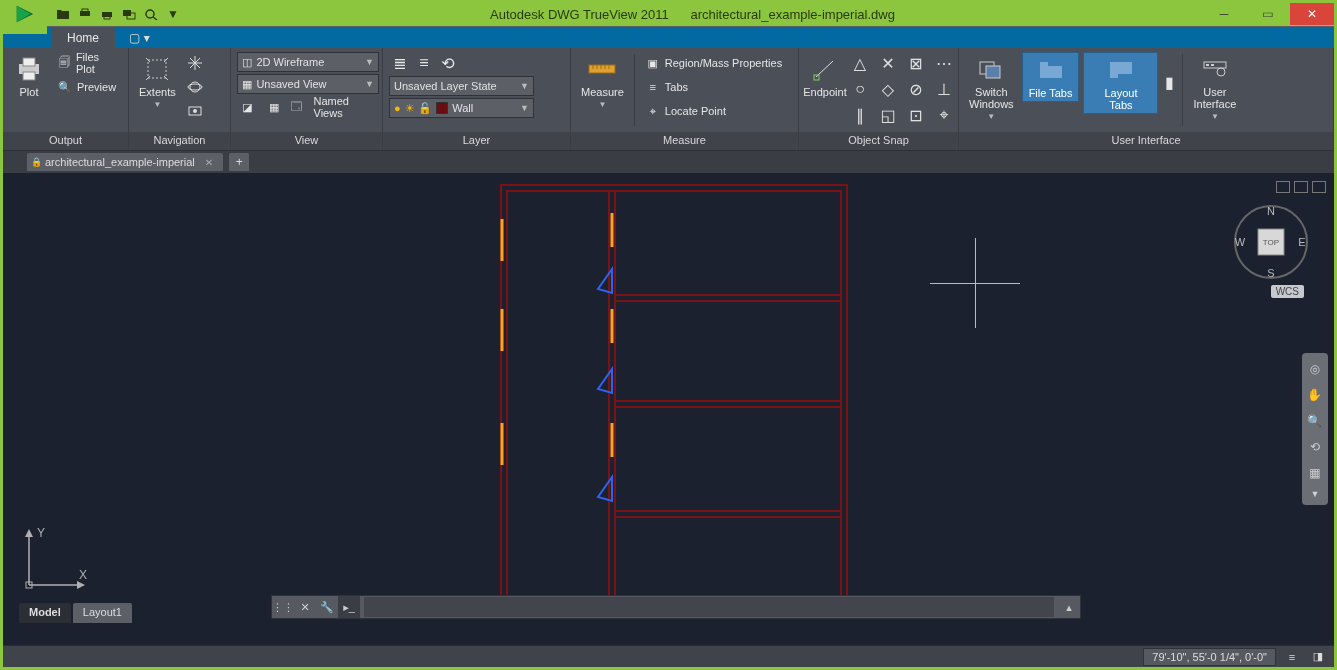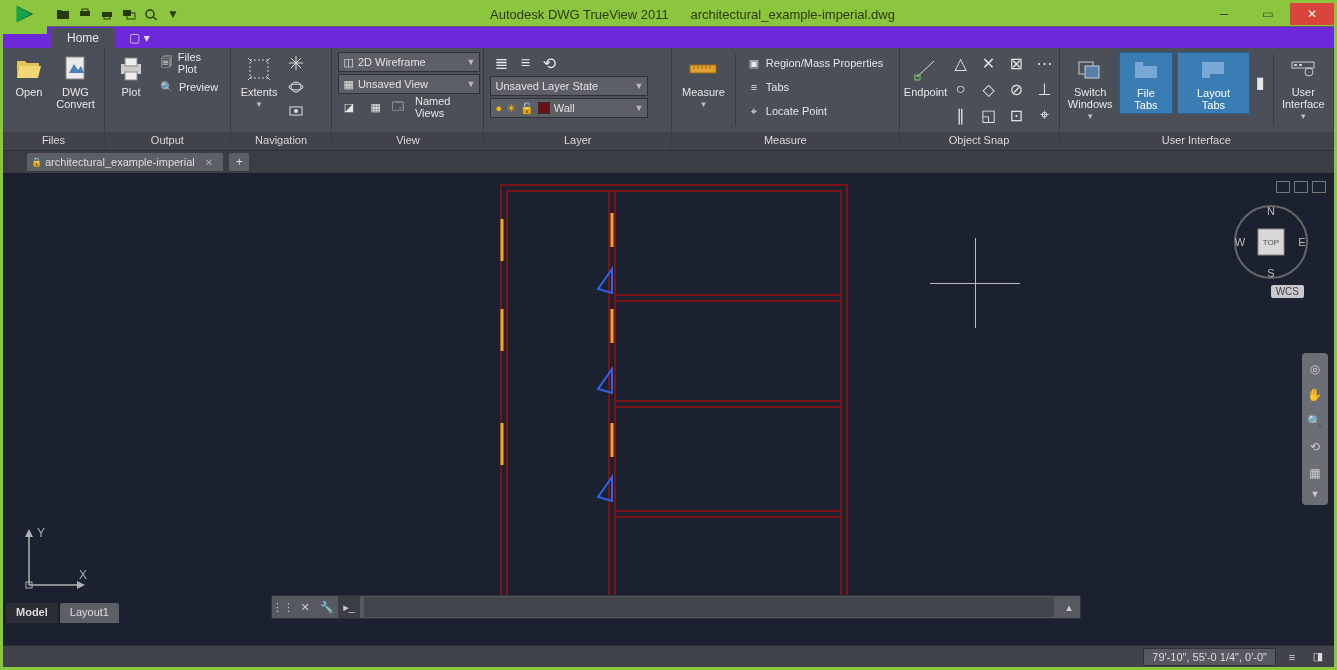--- a/index.html
+++ b/index.html
@@ -12,42 +12,42 @@
 .title-bar .app-btn { width: 44px; height: 40px; background: #8cc63f; position: relative; z-index: 10; display: flex; align-items: center; justify-content: center; }
 .title-bar .app-btn svg { width: 22px; height: 22px; }
 .qat { display: flex; gap: 2px; padding-left: 6px; align-items: center; }
 .qat .qat-btn { width: 20px; height: 18px; display: flex; align-items: center; justify-content: center; color: #2a3a0f; }
 .title-center { flex: 1; text-align: center; color: #2a3a0f; font-size: 13px; }
 .title-center .doc { margin-left: 18px; margin-top: 14px; }
 .win-controls { display: flex; }
 .win-controls .wc { width: 44px; height: 22px; display: flex; align-items: center; justify-content: center; font-size: 12px; color: #333; }
 .win-controls .wc.close { background: #d9453a; color: #fff; }
 
-.tabs-row { height: 22px; background: #6d28d9; display: flex; align-items: flex-end; padding-left: 48px; gap: 4px; border-top: 1px solid #5a5e66; }
+.tabs-row { height: 22px; background: #0369a1; display: flex; align-items: flex-end; padding-left: 48px; gap: 4px; border-top: 1px solid #5a5e66; }
 .tab-home { background: #4b4f57; color: #e8e8e8; padding: 3px 16px 3px 16px; font-size: 12px; border-radius: 2px 2px 0 0; }
 .tab-ext { color: #ddd; padding: 3px 10px; font-size: 12px; }
 
 
 .ribbon { background: #4b4f57; height: 103px; display: flex; border-bottom: 1px solid #2d3036; }
 .panel { border-right: 1px solid #3a3d44; display: flex; flex-direction: column; }
 .panel-body { flex: 1; display: flex; padding: 4px 6px; align-items: flex-start; gap: 4px; }
 .panel-title { text-align: center; font-size: 11px; color: #d9d9d9; padding-bottom: 4px; background: #40434a; height: 18px; line-height: 16px; }
 
 .big-btn { display: flex; flex-direction: column; align-items: center; gap: 2px; padding: 2px 4px; min-width: 40px; }
 .big-btn .icon { width: 30px; height: 30px; display: flex; align-items: center; justify-content: center; }
 .big-btn .lbl { font-size: 11px; color: #e6e6e6; text-align: center; line-height: 12px; white-space: pre-line; }
 
 .small-row { display: flex; align-items: center; gap: 4px; font-size: 11px; color: #e6e6e6; height: 22px; padding: 0 4px; }
 .small-row .icon { width: 16px; height: 16px; display: flex; align-items: center; justify-content: center; }
 .mini-btn { width: 22px; height: 22px; display: flex; align-items: center; justify-content: center; color: #e6e6e6; }
 
 .combo { background: #5c5f66; border: 1px solid #2f3238; height: 20px; display: flex; align-items: center; padding: 0 4px; font-size: 11px; color: #e2e2e2; gap: 4px; position: relative; }
 .combo .arrow { margin-left: auto; color: #bbb; font-size: 9px; }
 .combo.wide1 { width: 142px; }
-.combo.wide2 { width: 158px; }
+.combo.wide2 { width: 145px; }
 
 .col-stack { display: flex; flex-direction: column; gap: 2px; }
 .mini-row { display: flex; gap: 2px; }
 
 .sep-v { width: 1px; background: #3a3d44; align-self: stretch; margin: 2px 2px; }
 
 .toggle-btn { width: 22px; height: 22px; display:flex; align-items:center; justify-content:center; color:#e0e0e0; }
 .toggle-row { display:flex; gap:6px; }
 
 .ui-toggle { background: #3a7db5; border: 1px solid #2b5f89; }
@@ -79,21 +79,21 @@
 .crosshair::after { width:1px; height:90px; top:-45px; left:0; }
 
 .drawing { position: absolute; left: 490px; top: 6px; z-index:3; }
 
 
 .cmd-bar { position: absolute; left: 268px; bottom: 26px; height: 24px; background: #56595f; display:flex; align-items:center; border:1px solid #2f3238; z-index:6; width: 810px; }
 .cmd-bar .btn { width:22px; height:22px; display:flex; align-items:center; justify-content:center; color:#ccc; font-size:11px; }
 .cmd-bar .input { flex:1; height:20px; background:#42454b; margin:0 4px; }
 
 
-.model-tabs { position:absolute; left:3px; bottom: 22px; height: 20px; display:flex; gap:2px; z-index:6; }
+.model-tabs { position:absolute; left:16px; bottom: 22px; height: 20px; display:flex; gap:2px; z-index:6; }
 .mtab { background:#5c5f66; color:#ddd; font-size:11px; padding:3px 10px; border-radius:2px 2px 0 0; }
 .mtab.active { background:#2b2e35; font-weight:bold; }
 
 
 .status-bar { height: 22px; background: #40434a; display:flex; align-items:center; justify-content:flex-end; padding:0 6px; gap:6px; font-size:11px; color:#ddd; border-top:1px solid #2a2d33;}
 .status-seg { background:#56595f; padding:2px 8px; border:1px solid #2f3238; }
 .status-btn { width:20px; height:18px; display:flex; align-items:center; justify-content:center; }
 
 .yellow { color:#f5b800; }
 .swatch { width:12px; height:12px; background:#6b0c10; border:1px solid #333; display:inline-block; }
@@ -154,44 +154,20 @@
     </div>
   </div>
 
   <div class="tabs-row">
     <div class="tab-home">Home</div>
     <div class="tab-ext">▢ ▾</div>
   </div>
 
   <div class="ribbon">
 
-    <div class="panel" style="width:102px">
-      <div class="panel-body">
-        <div class="big-btn">
-          <div class="icon">
-              <svg width="28" height="24" viewBox="0 0 28 24">
-                <path d="M2 4h8l2 2h12v3H4l-2 11V4z" fill="#e0c457"></path>
-                <path d="M4 9h22l-3 12H2z" fill="#f3d776"></path>
-              </svg>
-            </div>
-          <div class="lbl">Open</div>
-        </div>
-        <div class="big-btn">
-          <div class="icon">
-              <svg width="26" height="28" viewBox="0 0 26 28">
-                <rect x="3" y="2" width="18" height="22" fill="#eaeaea" stroke="#888"></rect>
-                <path d="M6 18l5-9 4 6 3-4 3 7z" fill="#4c7fb5"></path>
-              </svg>
-            </div>
-          <div class="lbl">DWG
-Convert</div>
-        </div>
-      </div>
-      <div class="panel-title">Files</div>
-    </div>
 
     <div class="panel" style="width:126px">
       <div class="panel-body">
         <div class="big-btn">
           <div class="icon">
               <svg width="28" height="26" viewBox="0 0 28 26">
                 <rect x="4" y="8" width="20" height="10" fill="#ccc"></rect>
                 <rect x="8" y="2" width="12" height="8" fill="#eee" stroke="#888"></rect>
                 <rect x="8" y="16" width="12" height="8" fill="#eee" stroke="#888"></rect>
               </svg>

